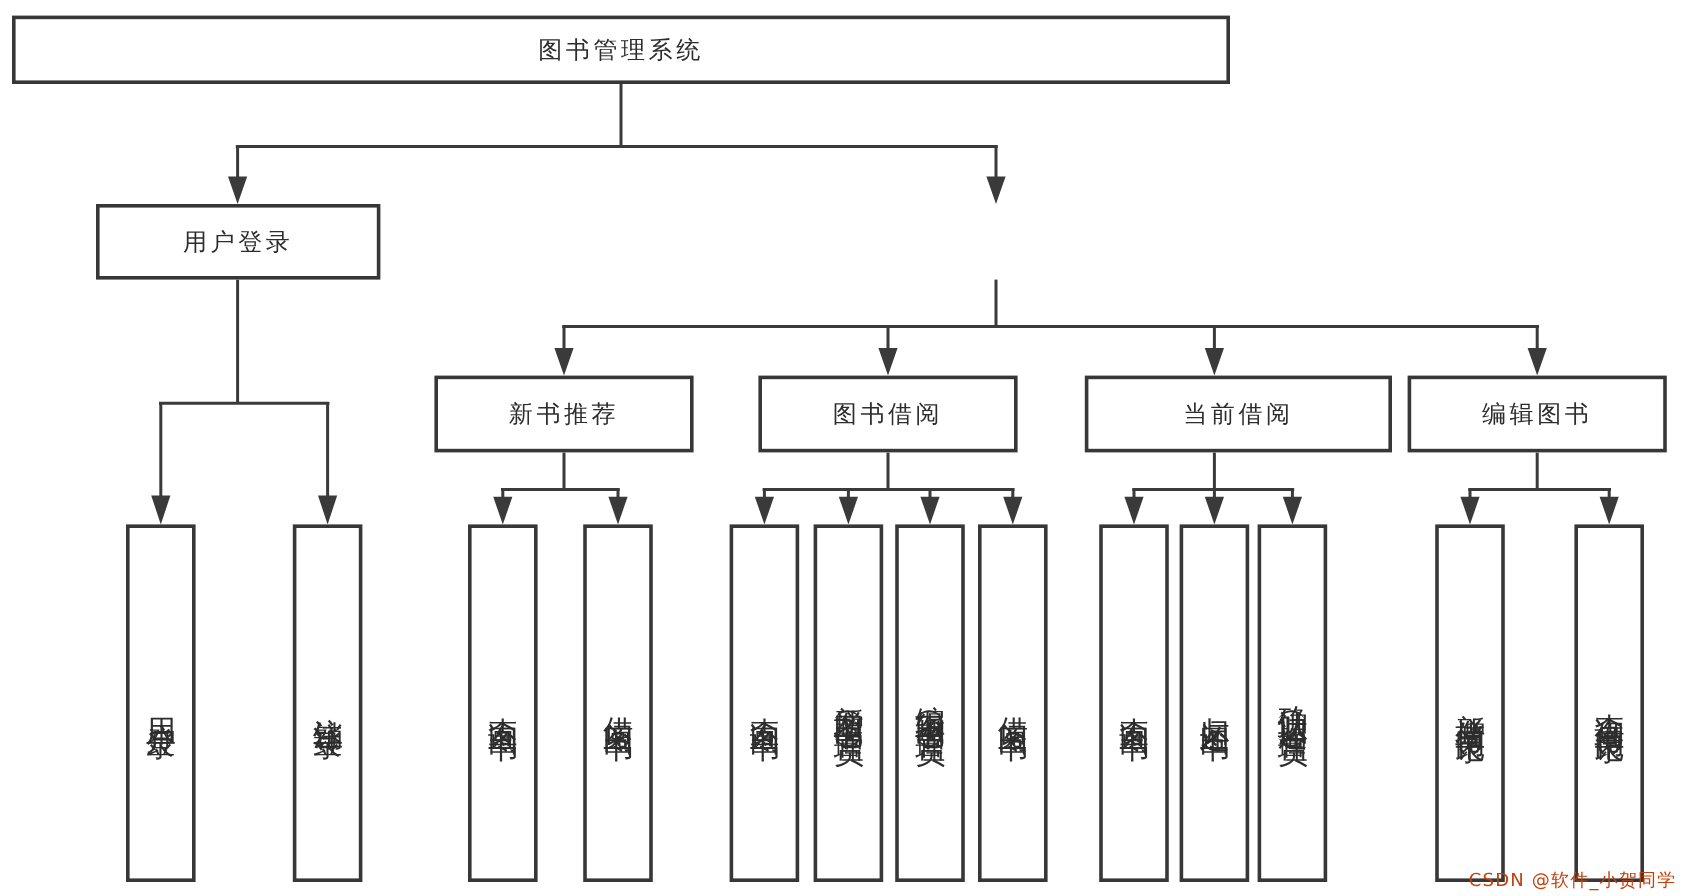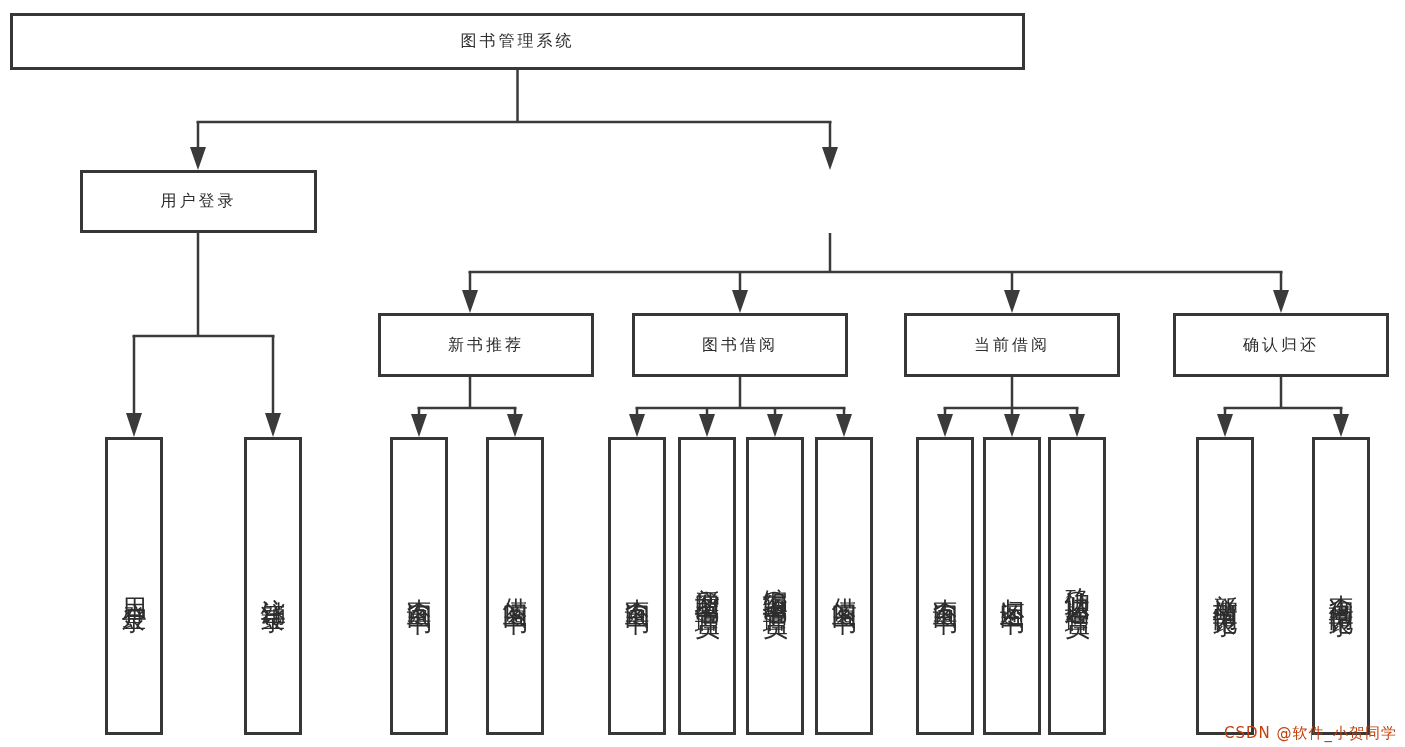--- a/index.html
+++ b/index.html
@@ -14,21 +14,21 @@
   .node{
     position:absolute;
     box-sizing:border-box;
     background:#ffffff;
     border:3px solid #373737;
     display:flex;align-items:center;justify-content:center;
     z-index:2;
     color:#2d2d2d;
   }
   .hnode span{
-    font-size:16px;
+    font-size:20px;
     letter-spacing:3px;
     white-space:nowrap;
   }
   .leaf span{
     writing-mode:vertical-rl;
     text-orientation:mixed;
     font-size:25px;
     line-height:1.1;
     letter-spacing:4px;
     color:#2d2d2d;
@@ -124,31 +124,31 @@
   </svg>
 
   <div class="node hnode" style="left:10px;top:13px;width:1015px;height:57px;">
     <span>图书管理系统</span>
   </div>
 
   <div class="node hnode" style="left:80px;top:170px;width:237px;height:63px;">
     <span>用户登录</span>
   </div>
 
-  <div class="node hnode" style="left:362px;top:313px;width:216px;height:64px;margin-left:16px;">
+  <div class="node hnode" style="left:362px;top:313px;width:216px;height:64px;">
     <span>新书推荐</span>
   </div>
   <div class="node hnode" style="left:632px;top:313px;width:216px;height:64px;align-items:center;">
     <span>图书借阅</span>
   </div>
-  <div class="node hnode" style="left:904px;top:313px;width:216px;height:64px;">
+  <div class="node hnode" style="left:904px;top:313px;width:256px;height:64px;">
     <span>当前借阅</span>
   </div>
   <div class="node hnode" style="left:1173px;top:313px;width:216px;height:64px;">
-    <span>确认归还</span>
+    <span>编辑图书</span>
   </div>
 
   <div class="node leaf" style="left:105px;">
     <span>用户登录</span>
   </div>
   <div class="node leaf" style="left:244px;">
     <span>注销登录</span>
   </div>
 
   <div class="node leaf" style="left:390px;">

